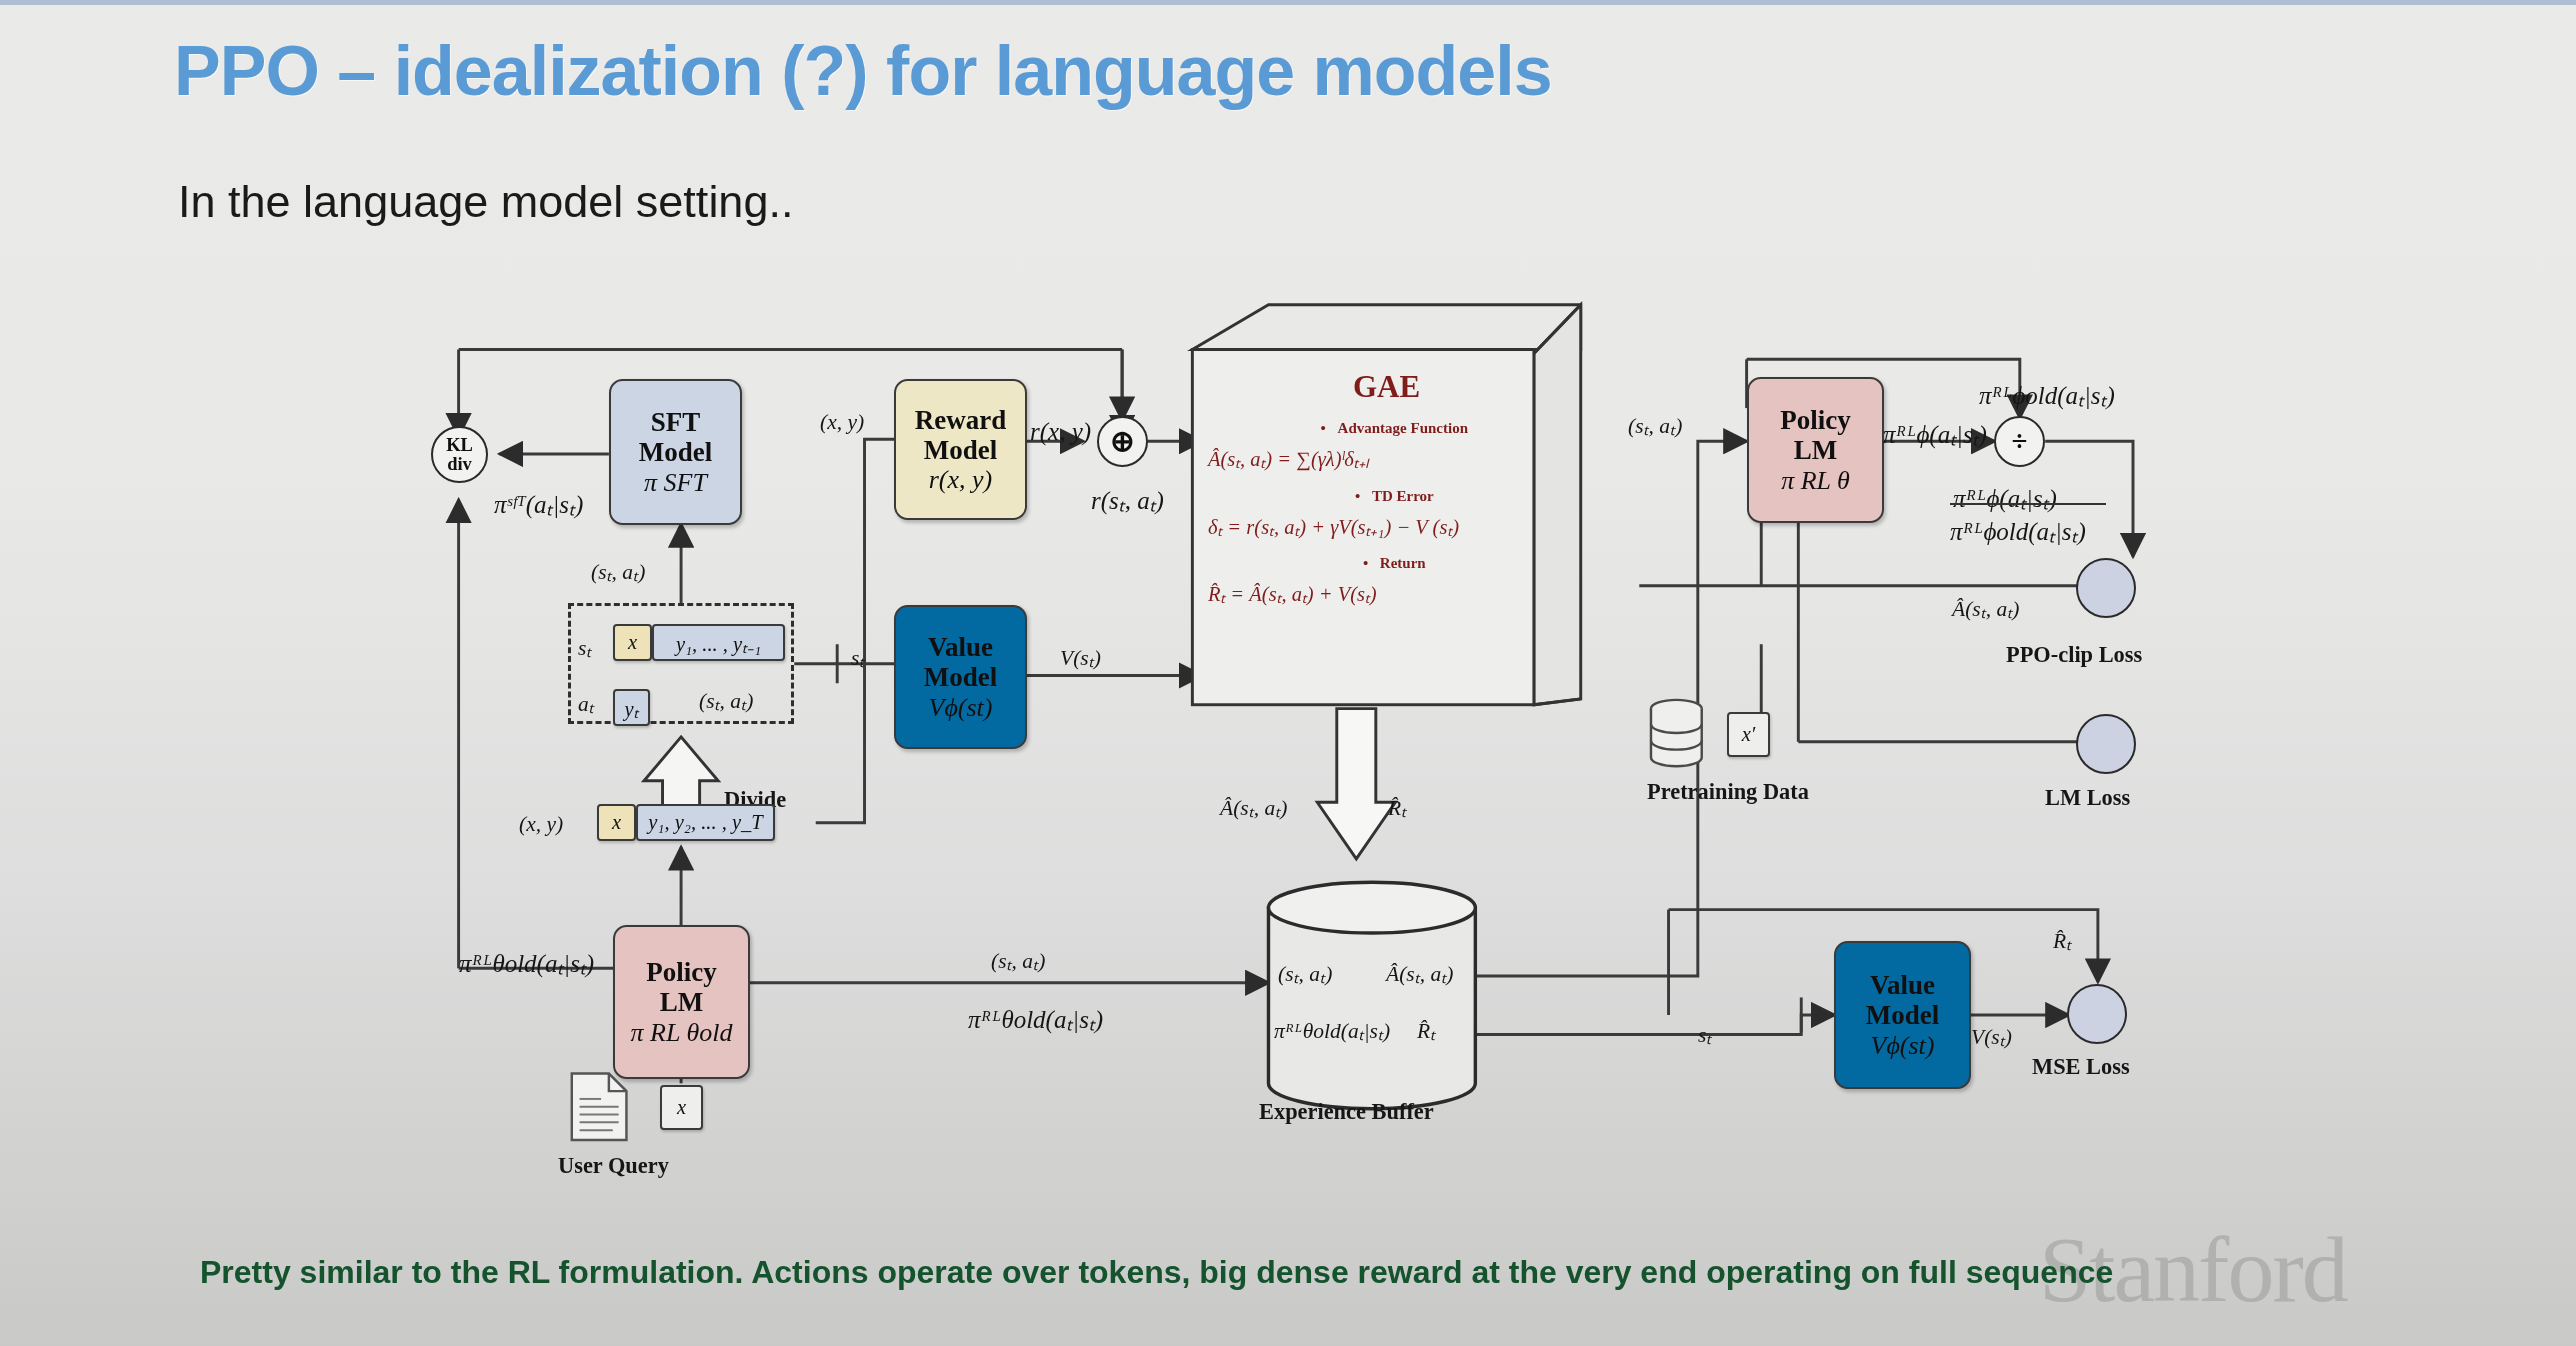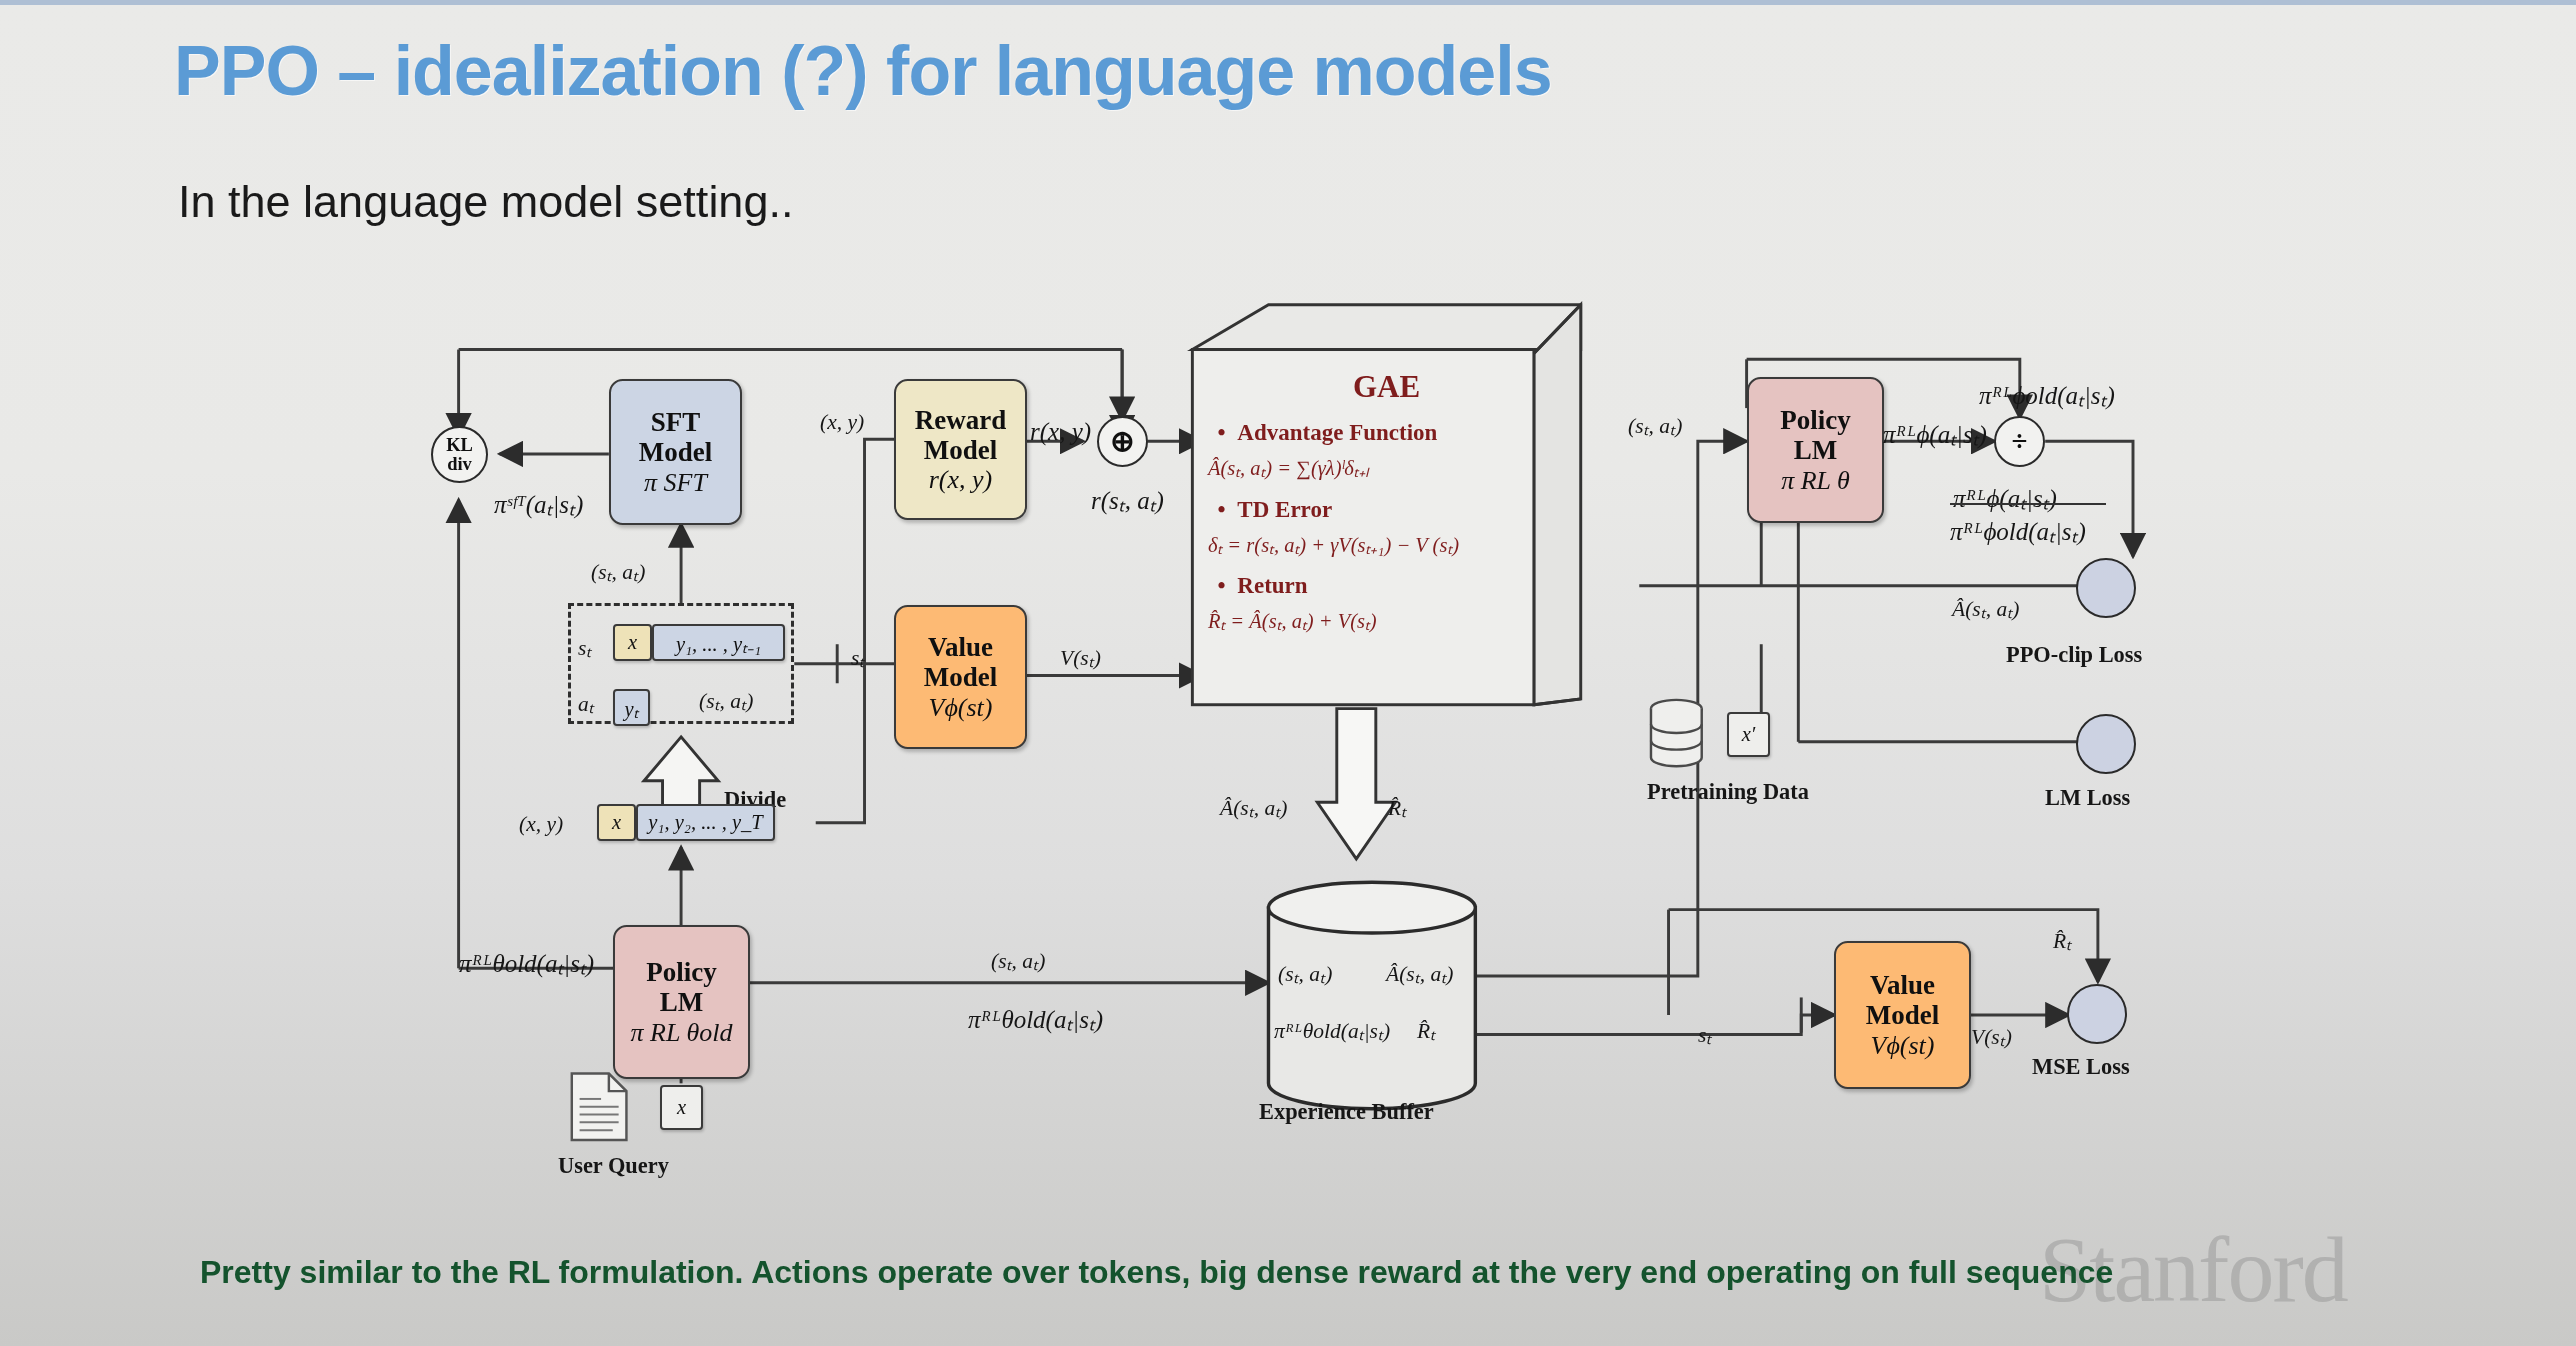--- a/index.html
+++ b/index.html
@@ -38,21 +38,21 @@
   
   .modelbox{
     border:2.4px solid #3a3a3a;border-radius:13.7px;
     display:flex;flex-direction:column;align-items:center;justify-content:center;
     font-family:"Liberation Serif",serif;font-weight:bold;color:#101010;
     line-height:1.12;text-align:center;
     box-shadow:2px 2.9px 3.9px rgba(0,0,0,.22);
   }
   .m-sft{background:#ccd5e4;}
   .m-reward{background:#eee7c6;}
-  .m-value{background:#fdba74;text-align:center;}
+  .m-value{background:#0369a1;text-align:center;}
   .m-policy{background:#e5c3c1;}
   .mb-l1{font-size:27px;}
   .mb-l2{font-size:27px;}
   .mb-l3{font-size:26px;font-weight:normal;font-style:italic;}
   
   .circ{
     border:2.4px solid #2a2a2a;border-radius:50%;
     display:flex;align-items:center;justify-content:center;
     font-family:"Liberation Serif",serif;font-weight:bold;
     line-height:1.0;text-align:center;font-size:18.5px;color:#101010;
@@ -65,21 +65,21 @@
     font-size:21.5px;color:#161616;white-space:nowrap;font-style:italic;
   }
   .lbl-b{font-style:normal;font-weight:bold;font-size:22.4px;}
   .lbl-s{font-size:25px;margin-top:8px;}
   
   #gae-inner{
     position:absolute;left:1202px;top:359px;width:369px;height:340px;
     font-family:"Liberation Serif",serif;color:#7f1d1d;
   }
   #gae-title{text-align:center;font-size:31px;font-weight:bold;margin-top:9.8px;}
-  .gae-bul{font-size:23px;font-weight:bold;margin:15.6px 0 0 15.6px;}
+  .gae-bul{font-size:15px;font-weight:bold;margin:15.6px 0 0 15.6px;text-align:center;}
   .gae-bul::before{content:"\2022";margin-right:11.7px;}
   .gae-eq{font-size:20.5px;font-style:italic;margin:6.8px 0 0 5.9px;}
   
   .tok{
     position:absolute;box-sizing:border-box;border:2.1px solid #3a3a3a;
     border-radius:3.9px;display:flex;align-items:center;justify-content:center;
     font-family:"Liberation Serif",serif;font-style:italic;font-size:20.5px;color:#111;
     box-shadow:1px 2px 2.9px rgba(0,0,0,.2);
   }
   .tok-x{background:#eee2b8;}

